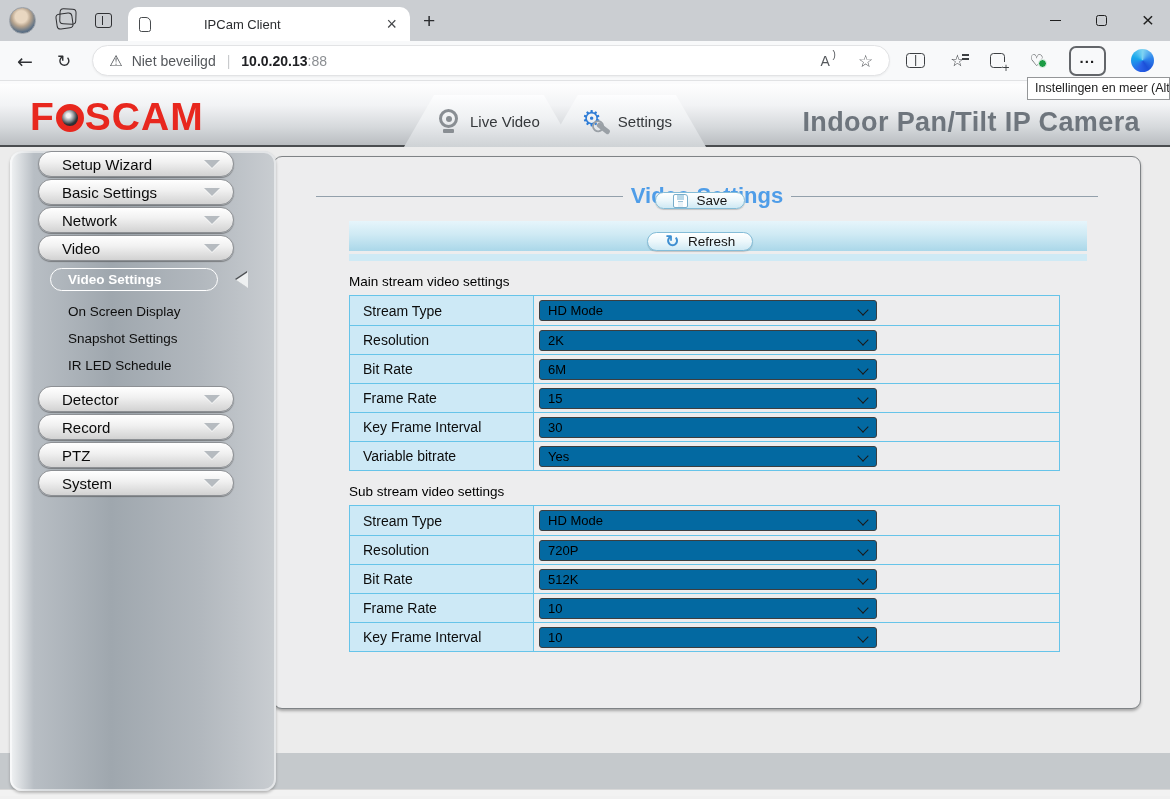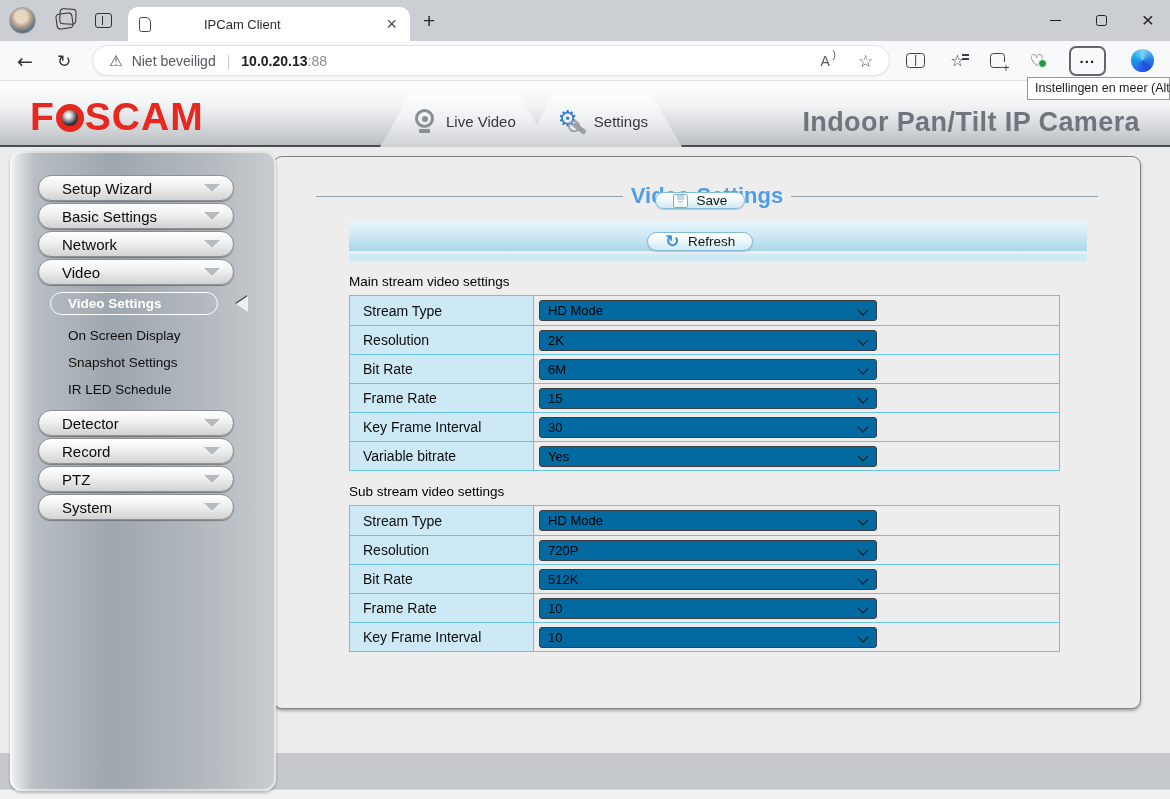--- a/index.html
+++ b/index.html
@@ -58,21 +58,21 @@
                   font-size:12.5px; color:#1c1c1c; line-height:21px; padding:0 7px; white-space:nowrap; overflow:hidden; z-index:99; }
 
   
   .cam { position:absolute; top:81px; left:0; width:1170px; height:718px; background:#f0f0f0; }
   .cam-header { height:66px; background:linear-gradient(180deg,#fefefe 0%,#f2f3f5 35%,#d6d9dc 70%,#b9bdc1 100%);
                 border-top:3px solid #fbfbfc; border-bottom:2px solid #4a4d50; position:relative; }
   .logo { position:absolute; left:30px; top:11px; display:flex; align-items:center; font-size:39px; font-weight:bold;
           color:#e8271e; letter-spacing:1px; }
   .lens { display:inline-block; width:28px; height:28px; border-radius:50%; border:6px solid #e8271e; margin:2px 1px 0;
           background: radial-gradient(circle at 40% 35%, #f2f2f2 0 14%, #9aa0a5 36%, #303438 62%, #1b1d20 100%); }
-  .cam-tabs { position:absolute; left:380px; bottom:-2px; display:flex; }
+  .cam-tabs { position:absolute; left:404px; bottom:-2px; display:flex; }
   .cam-tab { height:52px; display:flex; align-items:center; gap:10px; padding:0 34px;
              background:linear-gradient(180deg,#fdfdfe 0%,#eff1f3 45%,#dadde0 80%,#ced2d5 100%);
              clip-path: polygon(30px 0, calc(100% - 30px) 0, 100% 100%, 0 100%);
              font-size:15px; color:#35383b; }
   .cam-tab + .cam-tab { margin-left:-26px; }
   .webcam-icon { width:22px; height:24px; position:relative; flex:none; }
   .webcam-icon .ring { position:absolute; top:0; left:1px; width:19px; height:19px; border-radius:50%; border:3.6px solid #898e93; }
   .webcam-icon .ring::after { content:""; position:absolute; left:50%; top:50%; width:6px; height:6px; margin:-3px; border-radius:50%; background:#898e93; }
   .webcam-icon .base { position:absolute; bottom:0; left:5px; width:11px; height:4px; background:#898e93; border-radius:1px; }
   .gear-wrap { position:relative; width:26px; height:24px; flex:none; }
@@ -81,21 +81,21 @@
   .wrench::before { content:""; position:absolute; left:-4px; top:-2px; width:8px; height:8px; border:2.5px solid #9aa0a6; border-radius:50%; background:transparent; }
   .product-title { position:absolute; right:30px; bottom:7px; font-size:27px; font-weight:bold; color:#6e757d; letter-spacing:0.4px; }
 
   .cam-body { position:relative; height:649px; background:#ececec; }
   .footer-band { position:absolute; left:0; right:0; bottom:7px; height:36px; background:#c5c9cc; }
   .footer-strip { position:absolute; left:0; right:0; bottom:0; height:7px; background:#f2f2f2; border-top:1px solid #d8d8d8; }
 
   .sidebar { position:absolute; left:10px; top:4px; width:266px; height:640px; border-radius:12px;
              background:linear-gradient(90deg,#f2f4f5 0%,#b8bec4 9%,#9fa7ae 38%,#b2b8be 72%,#c9cdd1 100%);
              box-shadow: inset 0 0 0 2px rgba(255,255,255,0.5), 0 2px 3px rgba(0,0,0,0.25);
-             padding-top:24px; z-index:2; }
+             z-index:2; }
   .nav-btn { width:196px; height:26px; margin:0 0 2px 28px; border-radius:13px; position:relative;
              background:linear-gradient(180deg,#ffffff 0%,#f1f1f1 42%,#d2d2d2 100%);
              border:1px solid #8d9094; box-shadow:0 1px 1px rgba(50,50,50,0.45);
              display:flex; align-items:center; padding-left:23px; font-size:15px; color:#0a0a0a; cursor:pointer; }
   .nav-tri { position:absolute; right:13px; top:8px; width:0; height:0;
              border-left:8px solid transparent; border-right:8px solid transparent; border-top:8px solid #b6bbc0;
              filter: drop-shadow(0 1px 0 rgba(255,255,255,0.7)); }
   .submenu { padding:5px 0 7px; position:relative; }
   .sub-active { margin-left:40px; width:168px; height:23px; border:1px solid #fff; border-radius:12px;
                 color:#fff; font-size:13.5px; font-weight:bold; display:flex; align-items:center;

